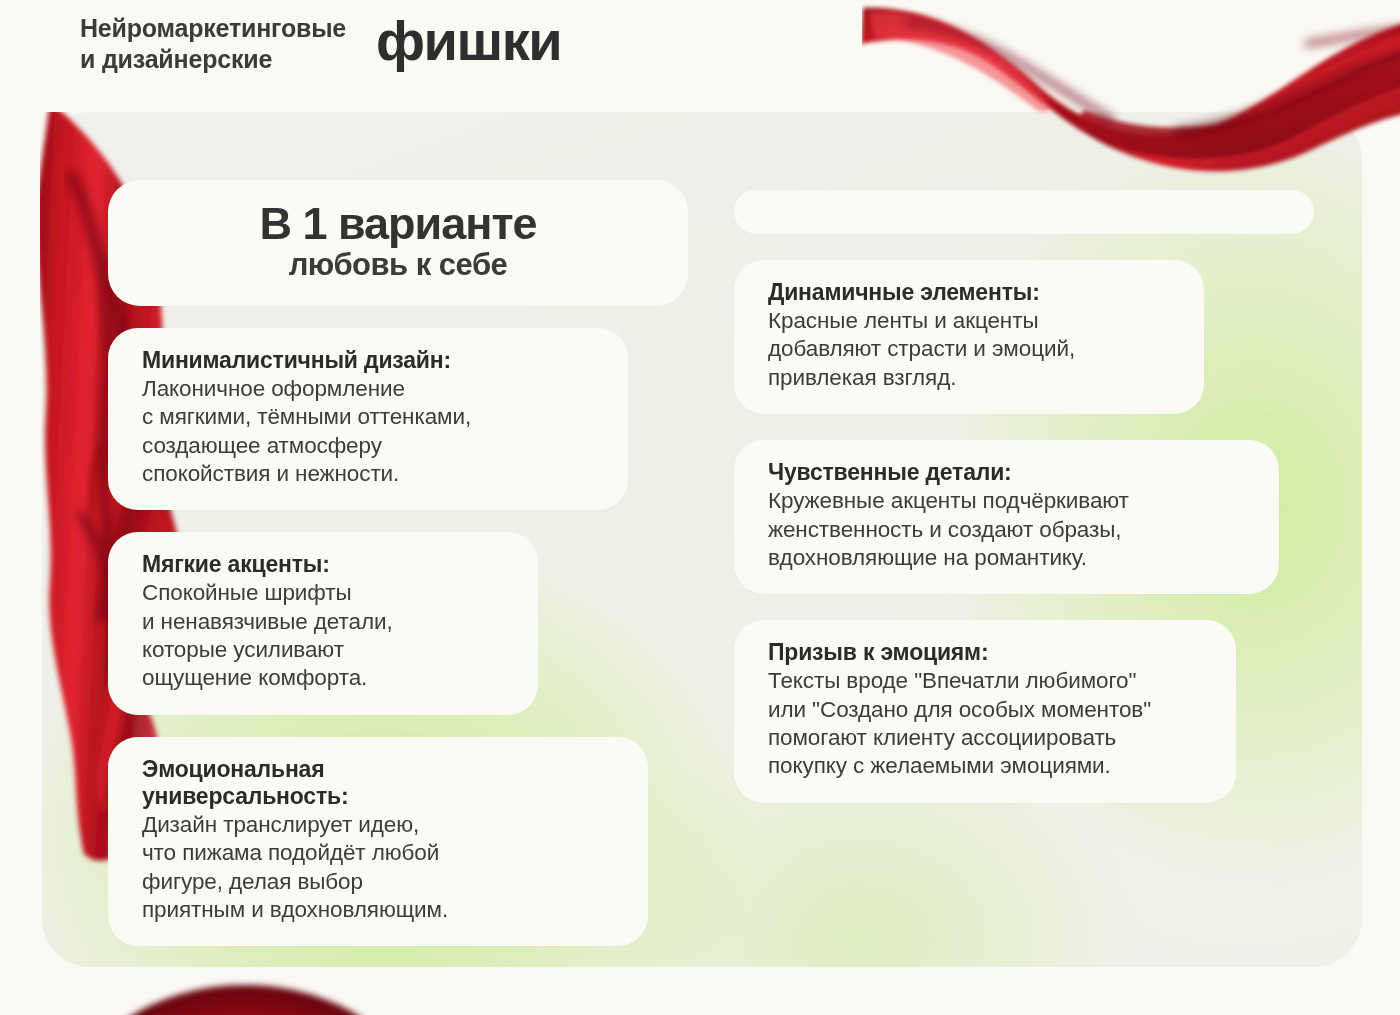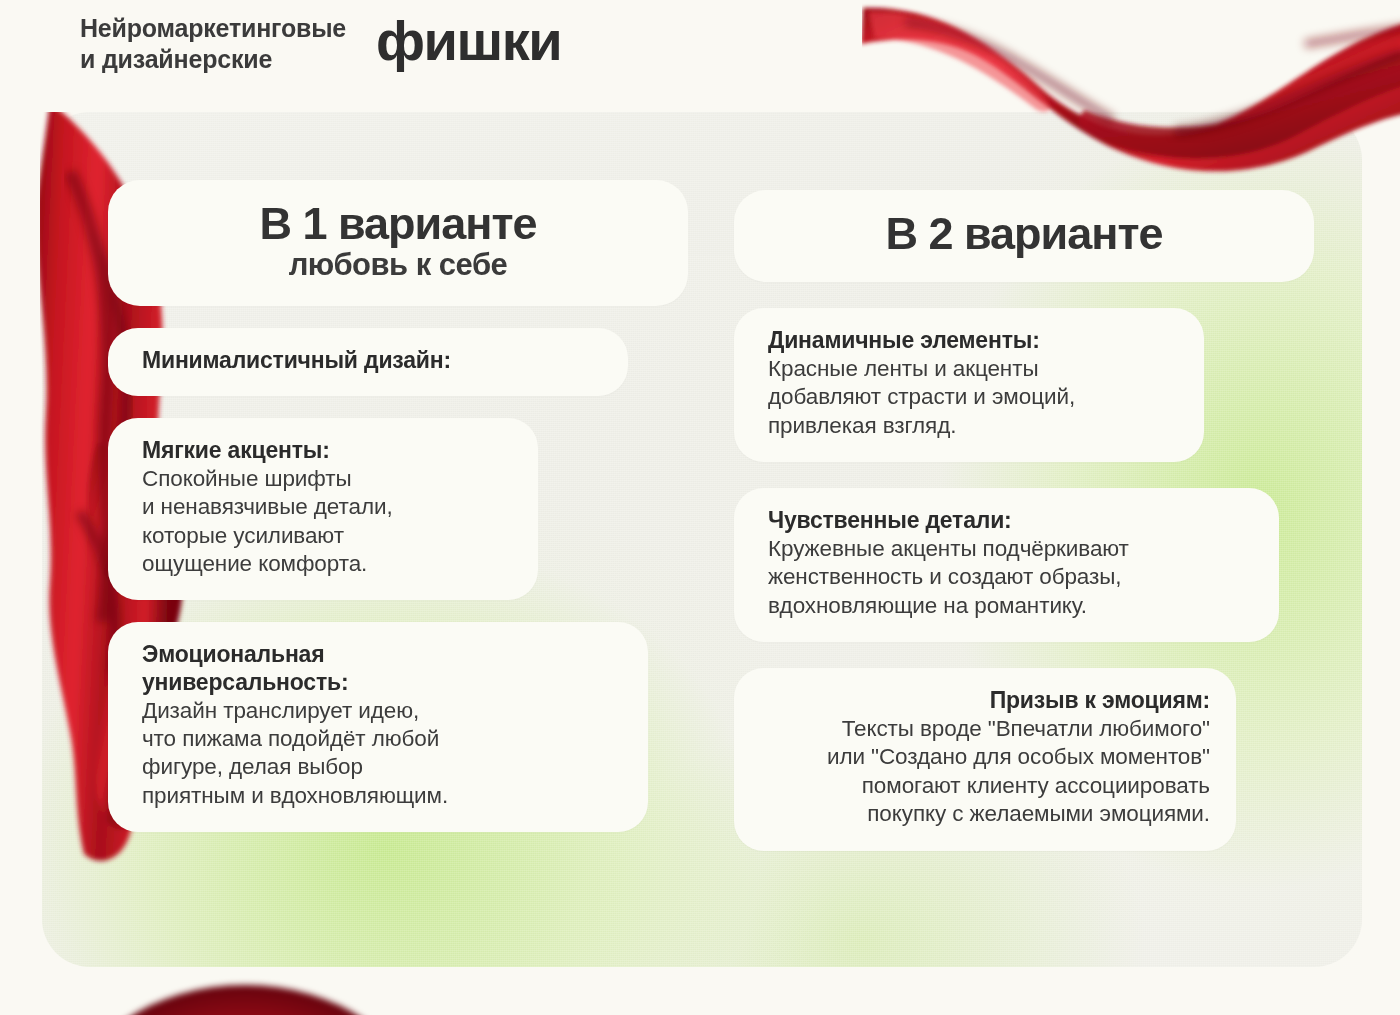--- a/index.html
+++ b/index.html
@@ -163,21 +163,21 @@
     letter-spacing:-0.1px;
     white-space:pre-line;
   }
 
   
   .w1 { width:520px; }
   .w2 { width:430px; }
   .w3 { width:540px; }
   .r1 { width:470px; }
   .r2 { width:545px; }
-  .r3 { width:502px;text-align:right; }
+  .r3 { width:502px; }
 
   .col-right { margin-top:10px; }
 </style>
 </head>
 <body>
 
 <div id="stage">
 
   <div id="panel">
     <div class="panel-noise"></div>
@@ -282,20 +282,24 @@
   <div class="columns">
 
     <div class="column col-left">
       <div class="col-head">
         <div class="col-head-title">В 1 варианте</div>
         <div class="col-head-sub">любовь к себе</div>
       </div>
 
       <div class="card w1">
         <div class="card-title">Минималистичный дизайн:</div>
+        <div class="card-body">Лаконичное оформление
+с мягкими, тёмными оттенками,
+создающее атмосферу
+спокойствия и нежности.</div>
       </div>
 
       <div class="card w2">
         <div class="card-title">Мягкие акценты:</div>
         <div class="card-body">Спокойные шрифты
 и ненавязчивые детали,
 которые усиливают
 ощущение комфорта.</div>
       </div>
 
@@ -304,21 +308,20 @@
 универсальность:</div>
         <div class="card-body">Дизайн транслирует идею,
 что пижама подойдёт любой
 фигуре, делая выбор
 приятным и вдохновляющим.</div>
       </div>
     </div>
 
     <div class="column col-right">
       <div class="col-head">
-        <div class="col-head-title">В 2 варианте</div>
       </div>
 
       <div class="card r1">
         <div class="card-title">Динамичные элементы:</div>
         <div class="card-body">Красные ленты и акценты
 добавляют страсти и эмоций,
 привлекая взгляд.</div>
       </div>
 
       <div class="card r2">

